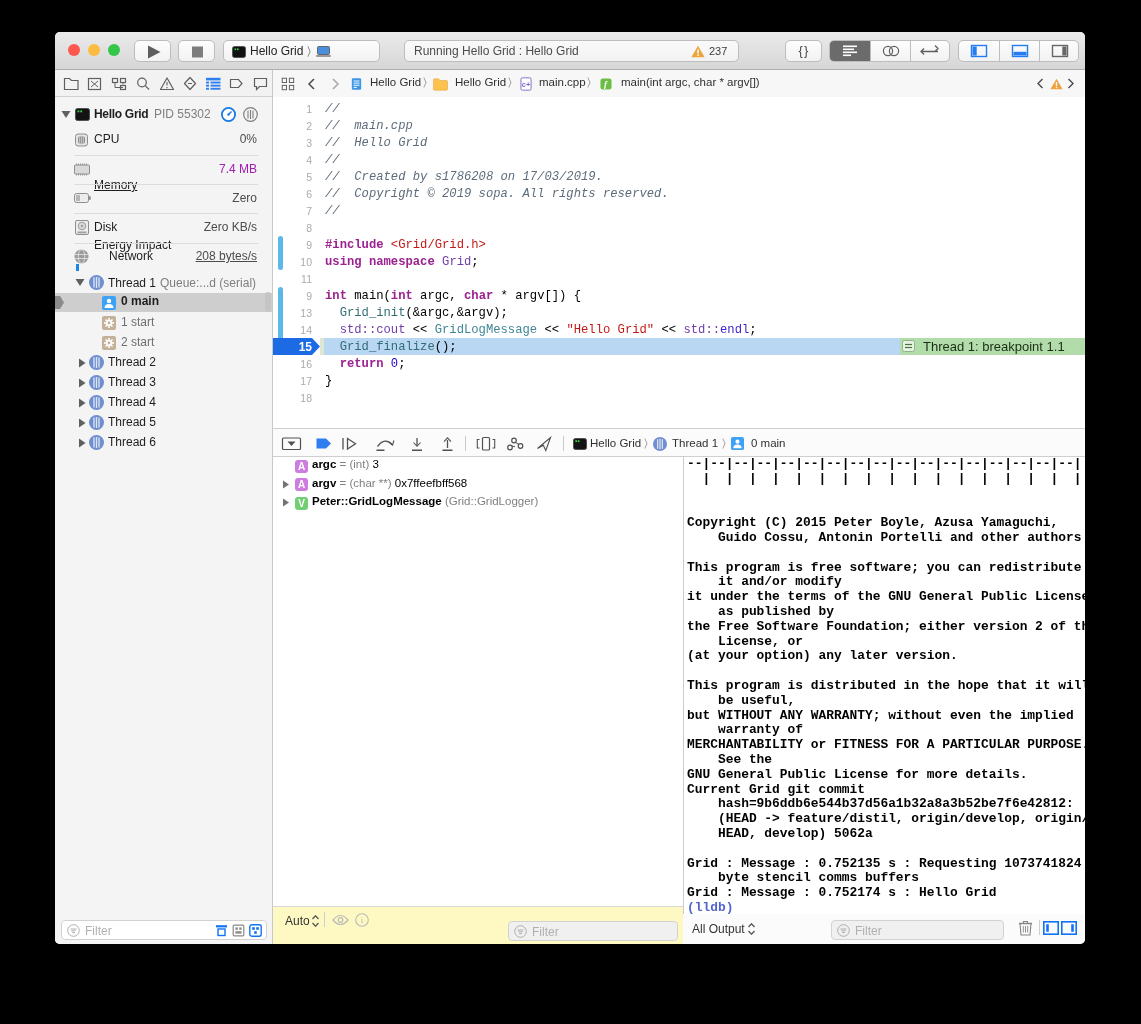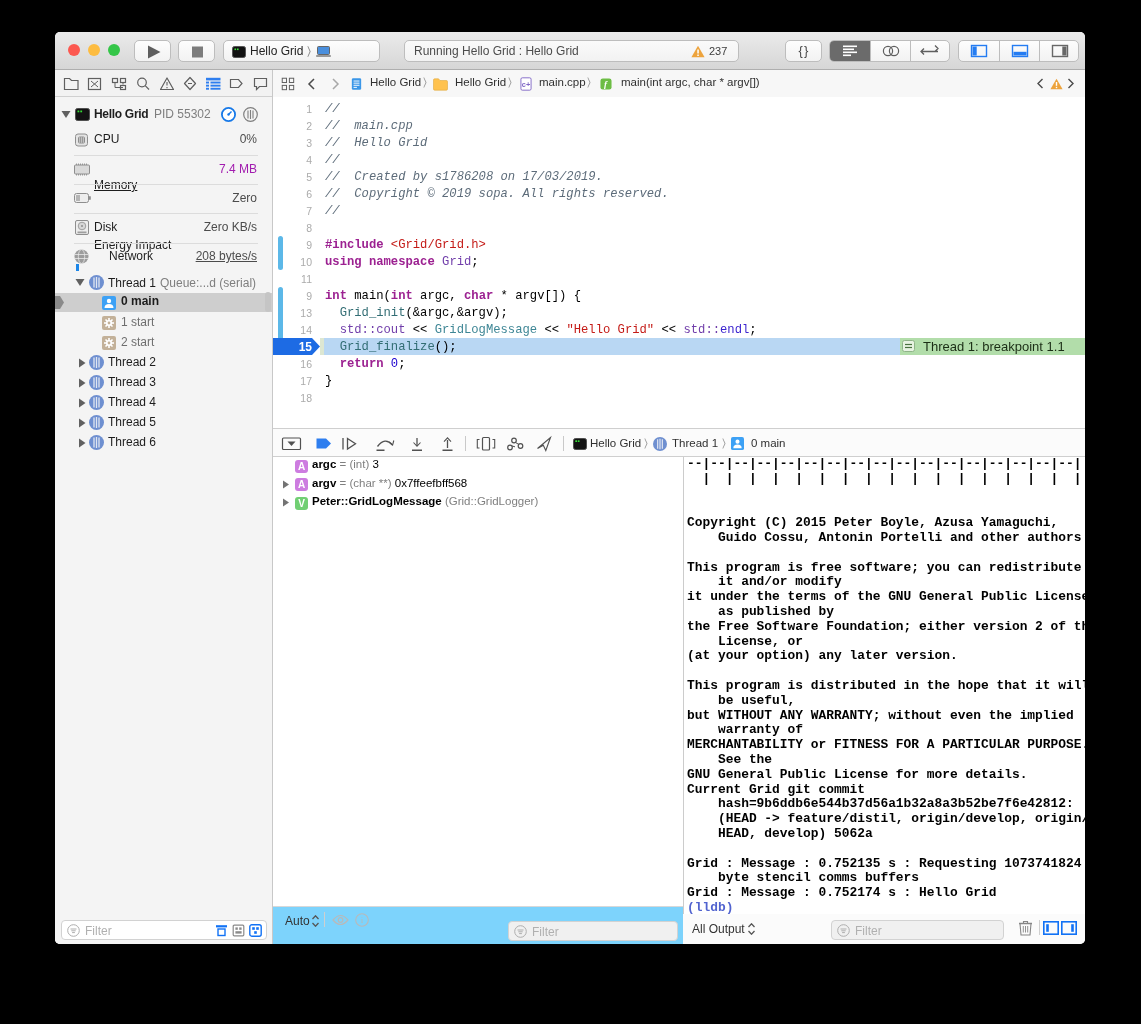--- a/index.html
+++ b/index.html
@@ -32,21 +32,21 @@
   .gv { color:#3e8695; }
   .cl { color:#703daa; }
   .num { color:#1c00cf; }
   .ndl { color:#3c25cf; }
   
   #debugbar { position:absolute; left:218px; top:396px; width:812px; height:29px;
               background:#fbfbfb; border-top:1px solid #cfcfcf; border-bottom:1px solid #cfcfcf; }
   
   #vars { position:absolute; left:218px; top:425px; width:410px; height:449px; background:#fff; }
   #varsbar { position:absolute; left:218px; top:874px; width:410px; height:53px;
-             background:#7dd3fc; border-top:1px solid #d8d8d8; }
+             background:#fef9c3; border-top:1px solid #d8d8d8; }
   
   #console { position:absolute; left:628px; top:425px; width:402px; height:457px;
              background:#fff; border-left:1px solid #cccccc; overflow:hidden; }
   #context { position:absolute; left:3px; top:0px; font-family:"Liberation Mono",monospace;
              font-weight:bold; font-size:12.9px; line-height:14.8px; white-space:pre; color:#000; }
   #consbar { position:absolute; left:628px; top:882px; width:402px; height:30px; background:#fbfbfb; }
   
   #sidebot { position:absolute; left:0; top:878px; width:217px; height:34px; background:#f4f4f4; }
   .ffield { position:absolute; height:20px; background:#fff; border:1px solid #d2d2d2;
             border-radius:4px; color:#b0b0b0; font-size:12px; line-height:18px; }

